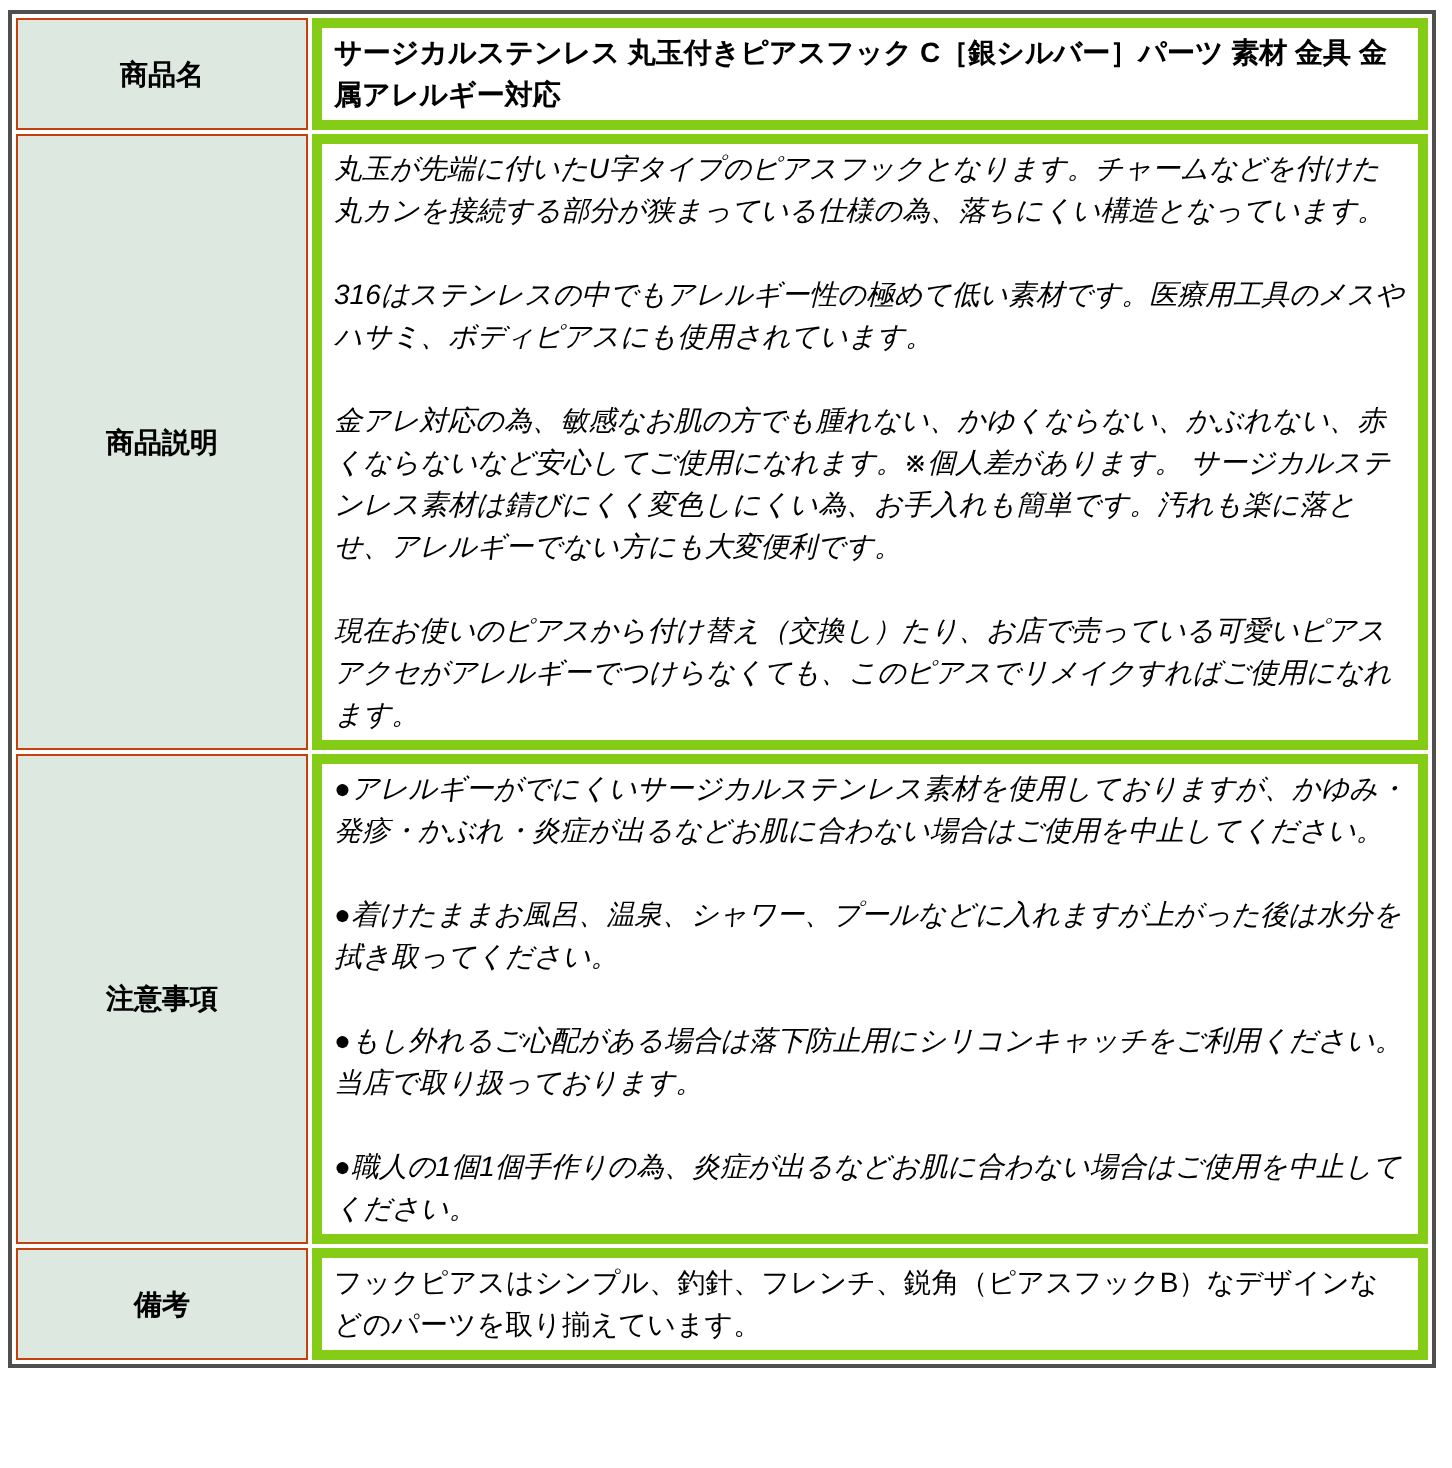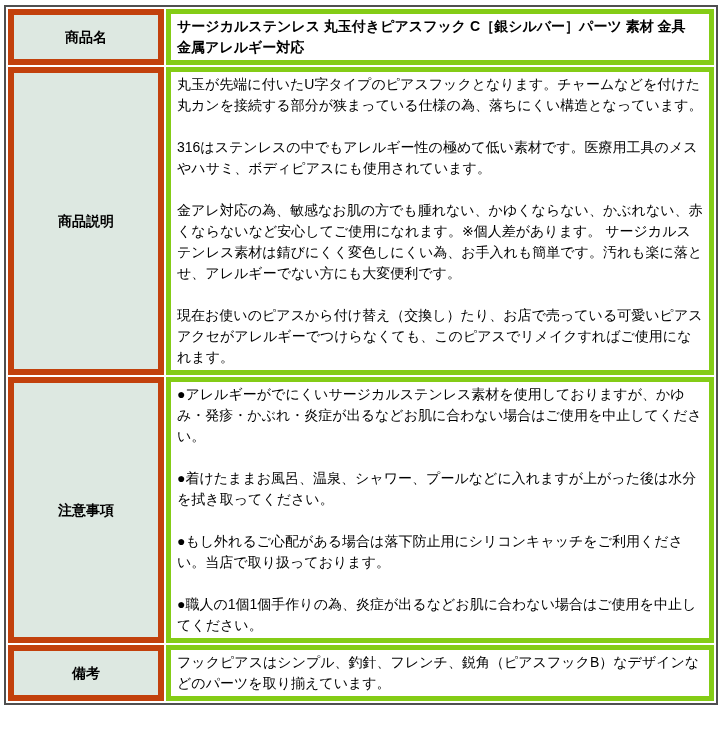--- a/index.html
+++ b/index.html
@@ -18,21 +18,21 @@
     width: 714px;
     border-collapse: separate;
     border-spacing: 2px;
     border: 2px solid #4f4f4f;
     background: #ffffff;
     table-layout: fixed;
   }
   table.spec-table th {
     width: 136px;
     background: #dde8e1;
-    border: 6px solid #c2410c;
+    border: 1px solid #c2410c;
     font-size: 14px;
     font-weight: bold;
     text-align: center;
     vertical-align: middle;
     padding: 3px 4px;
     line-height: 21px;
   }
   table.spec-table td {
     border: 5px solid #84cc16;
     font-size: 14px;
@@ -40,20 +40,21 @@
     padding: 2px 6px;
     vertical-align: middle;
     word-break: break-all;
     overflow-wrap: anywhere;
   }
   td.bold-content {
     font-weight: bold;
   }
   td p {
     margin: 0 0 21px 0;
+    font-style: italic;
   }
   td p:last-child {
     margin-bottom: 0;
   }
 </style>
 </head>
 <body>
 
 <div class="spec-wrap">
   <table class="spec-table">

